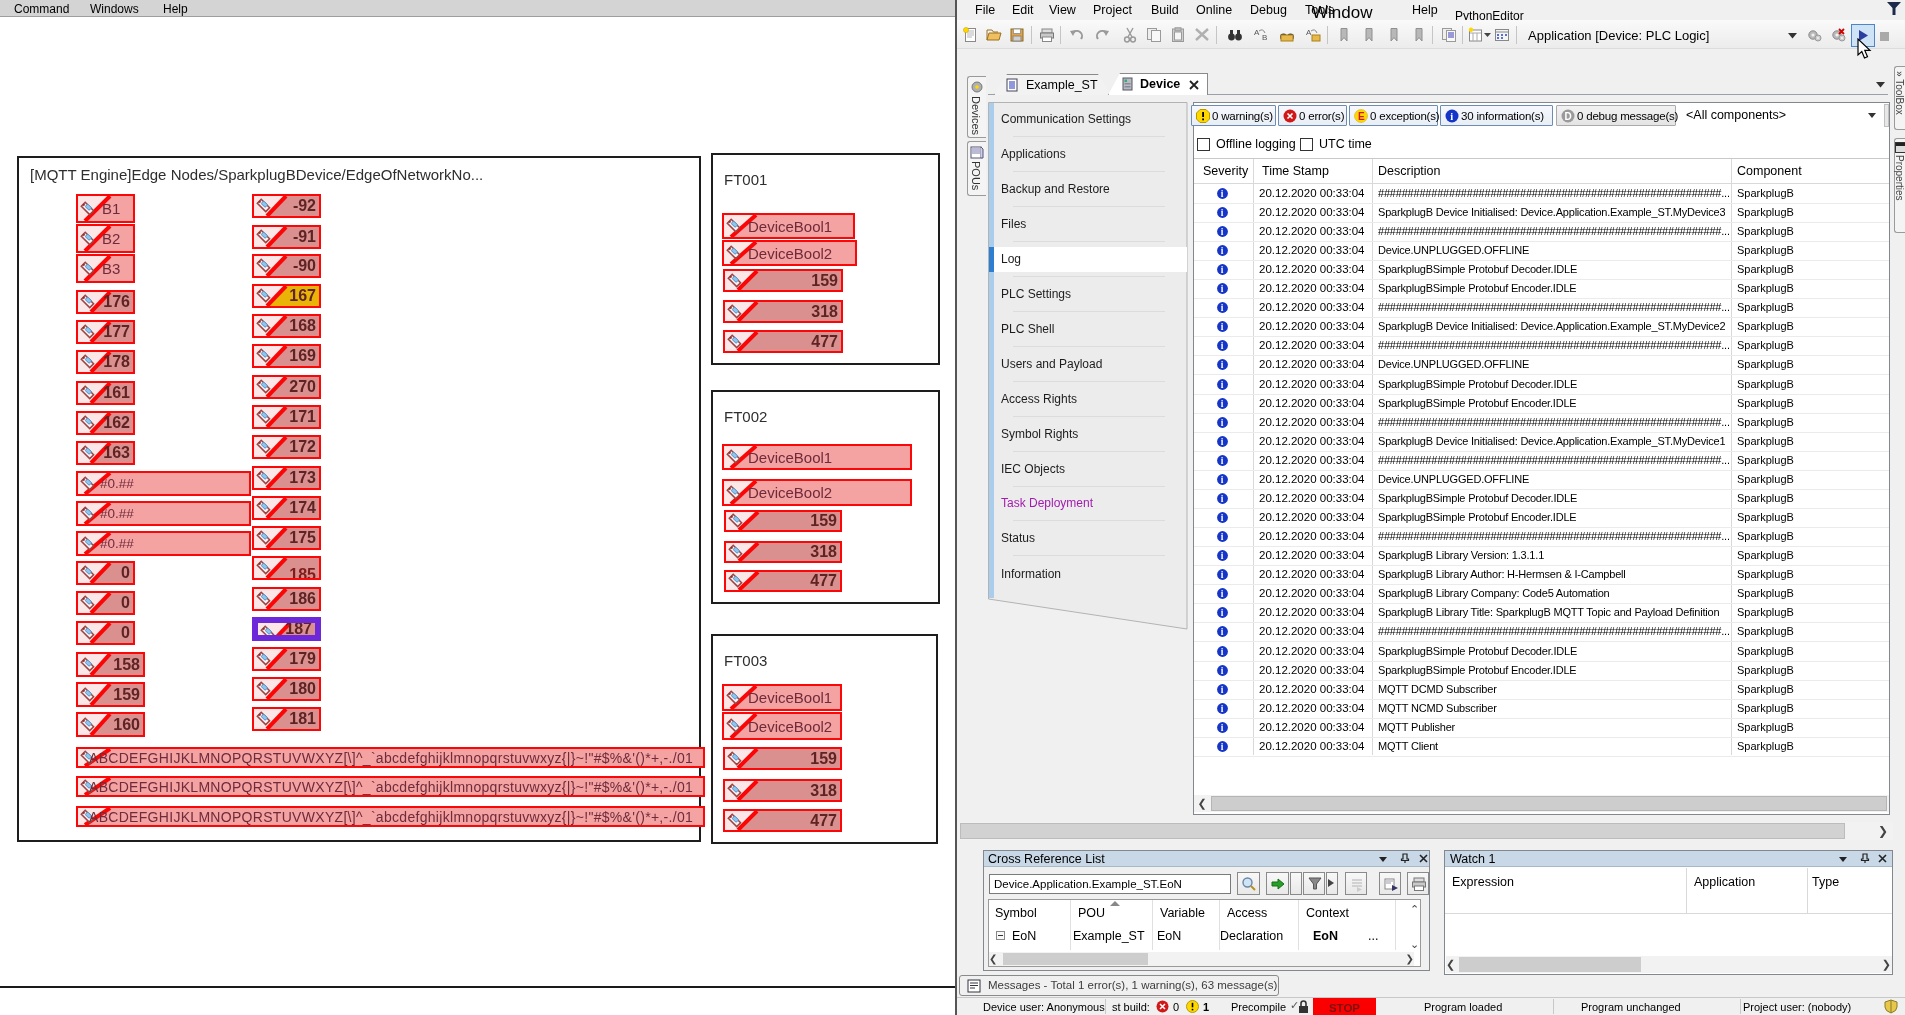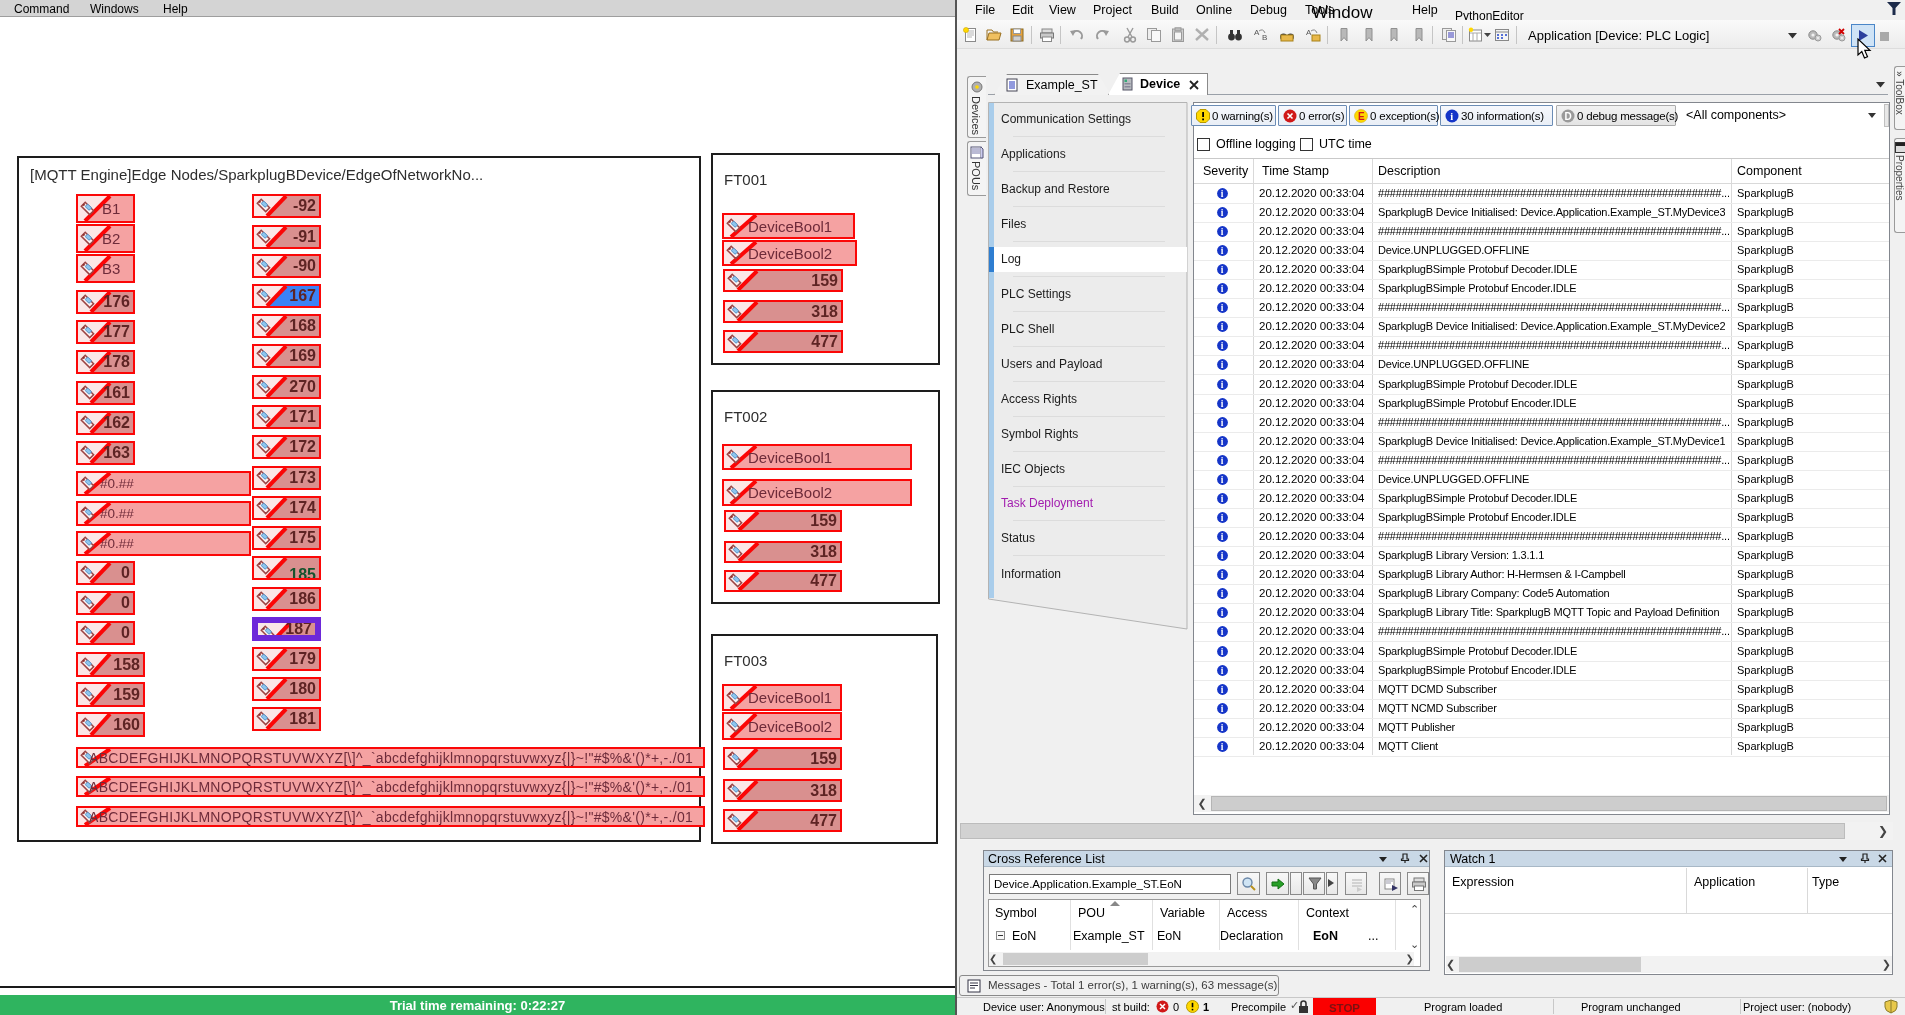--- a/index.html
+++ b/index.html
@@ -293,21 +293,21 @@
         <polygon points="0,0 32,0 13,20 0,20" fill="#fbe7e7"></polygon>
         <line x1="13" y1="20" x2="32" y2="0" stroke="#fb0606" stroke-width="4"></line>
       </svg>
       <svg style="position:absolute;left:2px;top:2px" width="15" height="15" viewBox="0 0 15 15">
         <path d="M1.3,5.2 L5.2,1.3 L13.6,9.7 L9.7,13.6 Z" fill="#fdf1f1" stroke="#9c4343" stroke-width="1.5"></path>
         <rect x="5.6" y="4.4" width="5.6" height="3.6" rx="0.8" fill="#8ec6ee" stroke="#4b8cc4" stroke-width="0.9" transform="rotate(45 8.4 6.2)"></rect>
         <rect x="2.9" y="2.9" width="1.9" height="1.9" fill="#8d2f2f" transform="rotate(45 3.8 3.8)"></rect>
       </svg>
       <span style="position:absolute;right:3px;top:0;bottom:0;display:flex;align-items:center;font:bold 16px 'Liberation Sans',sans-serif;color:#5e2424">-90</span>
     </div>
-<div style="position:absolute;left:252px;top:284px;width:69px;height:24px;border:2px solid #fb0707;background:#3b82f6;overflow:hidden;box-sizing:border-box">
+<div style="position:absolute;left:252px;top:284px;width:69px;height:24px;border:2px solid #fb0707;background:#eab308;overflow:hidden;box-sizing:border-box">
       <svg style="position:absolute;left:0;top:0" width="65" height="20">
         <polygon points="0,0 32,0 13,20 0,20" fill="#fbe7e7"></polygon>
         <line x1="13" y1="20" x2="32" y2="0" stroke="#fb0606" stroke-width="4"></line>
       </svg>
       <svg style="position:absolute;left:2px;top:2px" width="15" height="15" viewBox="0 0 15 15">
         <path d="M1.3,5.2 L5.2,1.3 L13.6,9.7 L9.7,13.6 Z" fill="#fdf1f1" stroke="#9c4343" stroke-width="1.5"></path>
         <rect x="5.6" y="4.4" width="5.6" height="3.6" rx="0.8" fill="#8ec6ee" stroke="#4b8cc4" stroke-width="0.9" transform="rotate(45 8.4 6.2)"></rect>
         <rect x="2.9" y="2.9" width="1.9" height="1.9" fill="#8d2f2f" transform="rotate(45 3.8 3.8)"></rect>
       </svg>
       <span style="position:absolute;right:3px;top:0;bottom:0;display:flex;align-items:center;font:bold 16px 'Liberation Sans',sans-serif;color:#5e2424">167</span>
@@ -411,21 +411,21 @@
 <div style="position:absolute;left:252px;top:556px;width:69px;height:24px;border:2px solid #fb0707;background:#d9908f;overflow:hidden;box-sizing:border-box">
       <svg style="position:absolute;left:0;top:0" width="65" height="20">
         <polygon points="0,0 32,0 13,20 0,20" fill="#fbe7e7"></polygon>
         <line x1="13" y1="20" x2="32" y2="0" stroke="#fb0606" stroke-width="4"></line>
       </svg>
       <svg style="position:absolute;left:2px;top:2px" width="15" height="15" viewBox="0 0 15 15">
         <path d="M1.3,5.2 L5.2,1.3 L13.6,9.7 L9.7,13.6 Z" fill="#fdf1f1" stroke="#9c4343" stroke-width="1.5"></path>
         <rect x="5.6" y="4.4" width="5.6" height="3.6" rx="0.8" fill="#8ec6ee" stroke="#4b8cc4" stroke-width="0.9" transform="rotate(45 8.4 6.2)"></rect>
         <rect x="2.9" y="2.9" width="1.9" height="1.9" fill="#8d2f2f" transform="rotate(45 3.8 3.8)"></rect>
       </svg>
-      <span style="position:absolute;right:3px;top:14px;bottom:0;display:flex;align-items:center;font:bold 16px 'Liberation Sans',sans-serif;color:#14532d">185</span>
+      <span style="position:absolute;right:3px;top:14px;bottom:0;display:flex;align-items:center;font:bold 16px 'Liberation Sans',sans-serif;color:#7f1d1d">185</span>
     </div>
 <div style="position:absolute;left:252px;top:587px;width:69px;height:24px;border:2px solid #fb0707;background:#d9908f;overflow:hidden;box-sizing:border-box">
       <svg style="position:absolute;left:0;top:0" width="65" height="20">
         <polygon points="0,0 32,0 13,20 0,20" fill="#fbe7e7"></polygon>
         <line x1="13" y1="20" x2="32" y2="0" stroke="#fb0606" stroke-width="4"></line>
       </svg>
       <svg style="position:absolute;left:2px;top:2px" width="15" height="15" viewBox="0 0 15 15">
         <path d="M1.3,5.2 L5.2,1.3 L13.6,9.7 L9.7,13.6 Z" fill="#fdf1f1" stroke="#9c4343" stroke-width="1.5"></path>
         <rect x="5.6" y="4.4" width="5.6" height="3.6" rx="0.8" fill="#8ec6ee" stroke="#4b8cc4" stroke-width="0.9" transform="rotate(45 8.4 6.2)"></rect>
         <rect x="2.9" y="2.9" width="1.9" height="1.9" fill="#8d2f2f" transform="rotate(45 3.8 3.8)"></rect>
@@ -660,23 +660,20 @@
         <line x1="13" y1="19" x2="32" y2="0" stroke="#fb0606" stroke-width="4"></line>
       </svg>
       <svg style="position:absolute;left:2px;top:2px" width="15" height="15" viewBox="0 0 15 15">
         <path d="M1.3,5.2 L5.2,1.3 L13.6,9.7 L9.7,13.6 Z" fill="#fdf1f1" stroke="#9c4343" stroke-width="1.5"></path>
         <rect x="5.6" y="4.4" width="5.6" height="3.6" rx="0.8" fill="#8ec6ee" stroke="#4b8cc4" stroke-width="0.9" transform="rotate(45 8.4 6.2)"></rect>
         <rect x="2.9" y="2.9" width="1.9" height="1.9" fill="#8d2f2f" transform="rotate(45 3.8 3.8)"></rect>
       </svg>
       <span style="position:absolute;right:3px;top:0;bottom:0;display:flex;align-items:center;font:bold 16px 'Liberation Sans',sans-serif;color:#5e2424">477</span>
     </div>
 <div class="ab" style="left:0;top:986px;width:955px;height:2px;background:#1a1a1a"></div>
-<div class="ab" style="left:0;top:995px;width:955px;height:20px;background:#2fb45f">
-      <div style="width:100%;text-align:center;font:bold 13px 'Liberation Sans',sans-serif;color:#fff;margin-top:3px">Trial time remaining: 0:22:27</div>
-    </div>
 </div>
 <div class="ab" style="left:955px;top:0;width:950px;height:1015px;background:#f0f0f0;border-left:2px solid #555"></div>
 <span class="ab" style="left:975px;top:3px;font-size:12.5px">File</span>
 <span class="ab" style="left:1012px;top:3px;font-size:12.5px">Edit</span>
 <span class="ab" style="left:1049px;top:3px;font-size:12.5px">View</span>
 <span class="ab" style="left:1093px;top:3px;font-size:12.5px">Project</span>
 <span class="ab" style="left:1151px;top:3px;font-size:12.5px">Build</span>
 <span class="ab" style="left:1196px;top:3px;font-size:12.5px">Online</span>
 <span class="ab" style="left:1250px;top:3px;font-size:12.5px">Debug</span>
 <span class="ab" style="left:1305px;top:3px;font-size:12.5px">Tools</span>

